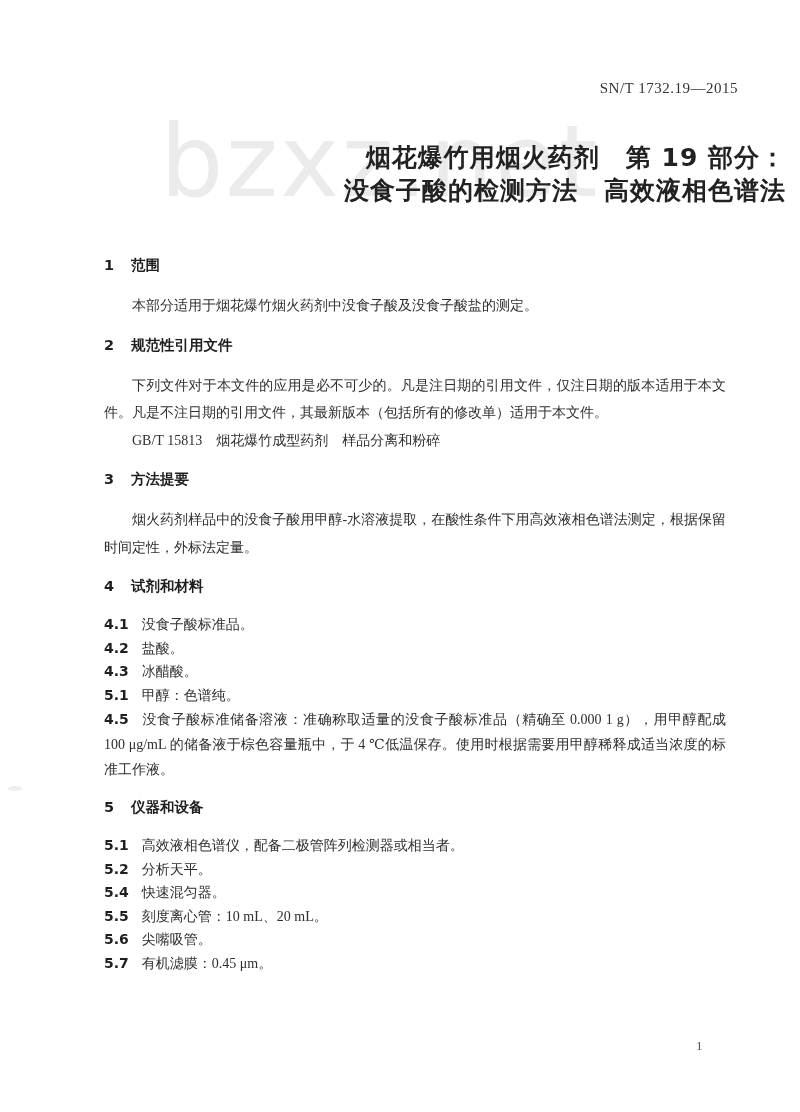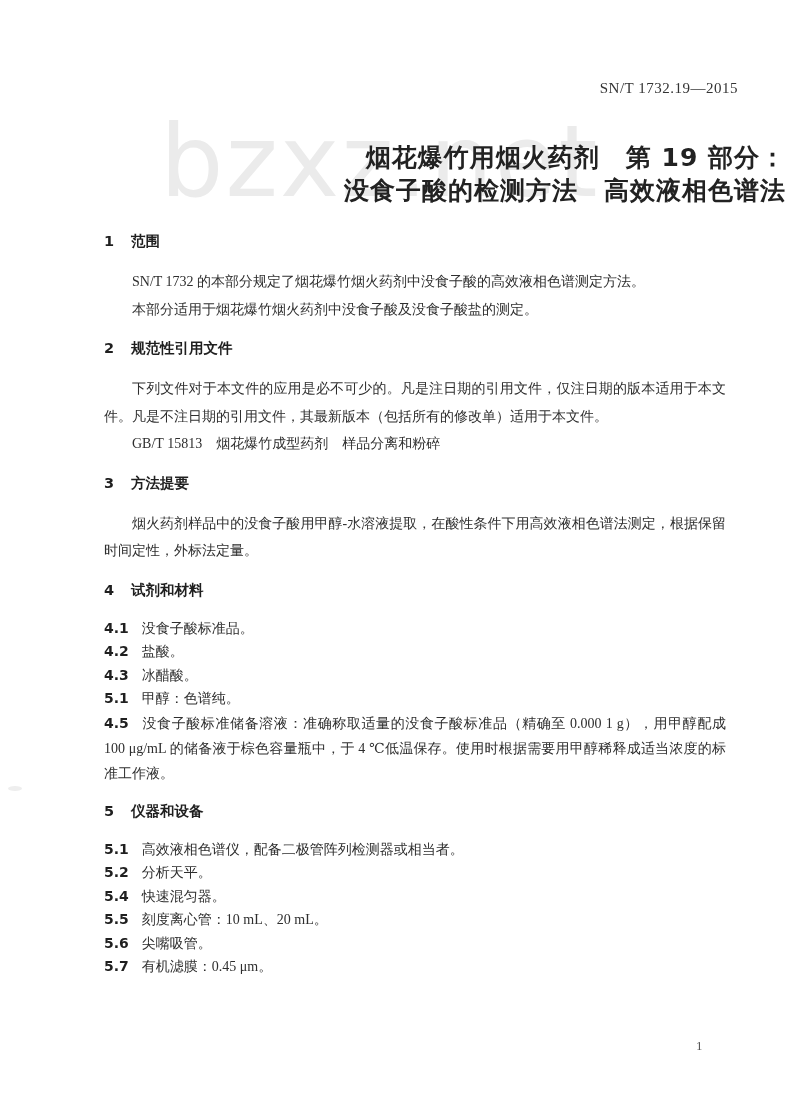--- a/index.html
+++ b/index.html
@@ -44,21 +44,21 @@
     font-family: "DejaVu Sans", "Liberation Sans", sans-serif;
     font-weight: 700;
     font-size: 25px;
     line-height: 33px;
     color: #222222;
     letter-spacing: 1px;
   }
   .title-line { display: block; }
   .content {
     position: absolute;
-    top: 224px; left: 104px;
+    top: 248px; left: 104px;
     width: 622px;
     z-index: 1;
   }
   .section { margin-top: 16px; }
   .section:first-child { margin-top: 8px; }
   .sec-heading {
     font-family: "DejaVu Sans", "Liberation Sans", sans-serif;
     font-weight: 700;
     font-size: 14.5px;
     line-height: 18px;
@@ -127,21 +127,20 @@
     <span class="title-line">烟花爆竹用烟火药剂　第 19 部分：</span>
     <span class="title-line">没食子酸的检测方法　高效液相色谱法</span>
   </div>
 
   <div class="content">
 
     <section class="section">
       <div class="sec-heading">
         <span class="sec-num">1</span><span class="sec-title">范围</span>
       </div>
-      <p class="para indent">SN/T 1732 的本部分规定了烟花爆竹烟火药剂中没食子酸的高效液相色谱测定方法。</p>
       <p class="para indent">本部分适用于烟花爆竹烟火药剂中没食子酸及没食子酸盐的测定。</p>
     </section>
 
     <section class="section">
       <div class="sec-heading">
         <span class="sec-num">2</span><span class="sec-title">规范性引用文件</span>
       </div>
       <p class="para indent">下列文件对于本文件的应用是必不可少的。凡是注日期的引用文件，仅注日期的版本适用于本文件。凡是不注日期的引用文件，其最新版本（包括所有的修改单）适用于本文件。</p>
       <p class="ref-line">GB/T 15813　烟花爆竹成型药剂　样品分离和粉碎</p>
     </section>

